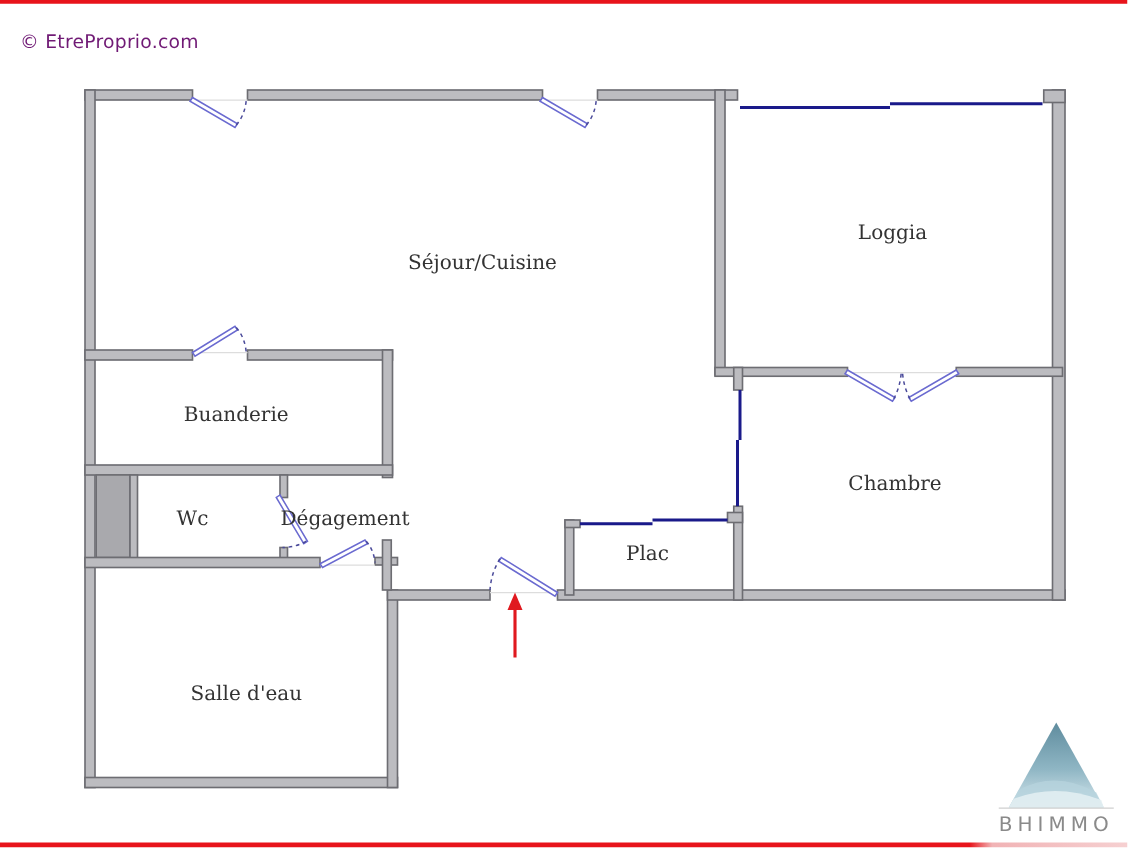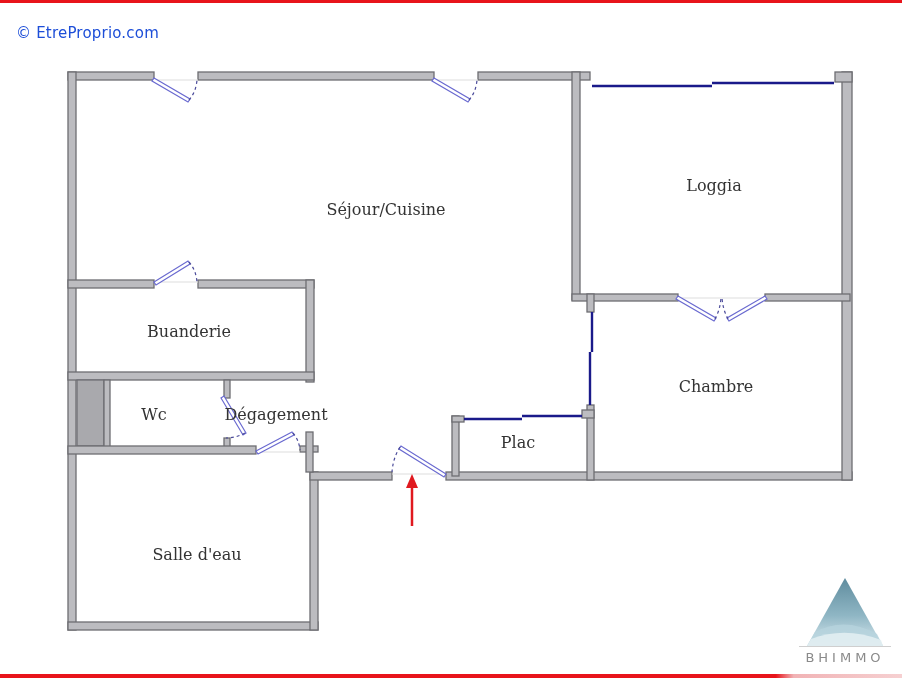--- a/index.html
+++ b/index.html
@@ -1,31 +1,31 @@
 <!DOCTYPE html>
 <html><head>
   <meta charset="utf-8">
   <style>
     html, body { margin: 0; padding: 0; background: #ffffff; }
     body { width: 902px; height: 678px; position: relative; overflow: hidden; font-family: "DejaVu Serif", serif; }
     .top-bar { position: absolute; left: 0; top: 0; width: 902px; height: 3px; background: #e8141b; }
     .bottom-bar { position: absolute; left: 0; bottom: 0; width: 902px; height: 4px;
       background: linear-gradient(to right, #e8141b 0, #e8141b 86%, #f1b3b5 88%, #f6d0d1 100%); }
     .watermark { position: absolute; left: 16px; top: 24px; font-family: "DejaVu Sans", sans-serif;
-      font-size: 15px; color: #1d4ed8; letter-spacing: 0.2px; }
+      font-size: 15px; color: #701a75; letter-spacing: 0.2px; }
     svg.plan { position: absolute; left: 0; top: 0; }
     .wall { fill: #bcbcc0; stroke: #6d6d72; stroke-width: 1.3; }
     .room-label { font-family: "DejaVu Serif", serif; font-size: 16px; fill: #333333; text-anchor: middle; }
     .door-leaf { fill: #ffffff; stroke: #6a6ad0; stroke-width: 1.2; }
     .door-arc { fill: none; stroke: #4a4a9a; stroke-width: 1.2; stroke-dasharray: 3 3; }
     .window { stroke: #1a1a8a; stroke-width: 2.4; }
     .threshold { stroke: #dddddd; stroke-width: 1; }
     .logo { position: absolute; left: 795px; top: 576px; width: 100px; height: 92px; }
     .logo-text { position: absolute; left: 0; top: 74px; width: 100px; text-align: center;
-      font-family: "DejaVu Sans", sans-serif; font-size: 13px; letter-spacing: 4px; color: #8a8a8a; }
+      font-family: "DejaVu Sans", sans-serif; font-size: 16px; letter-spacing: 4px; color: #8a8a8a; }
   </style>
 </head>
 <body>
 
 <div class="top-bar"></div>
 <div class="watermark">© EtreProprio.com</div>
 
 <svg class="plan" width="902" height="678" viewBox="0 0 902 678">
 
   <g>

